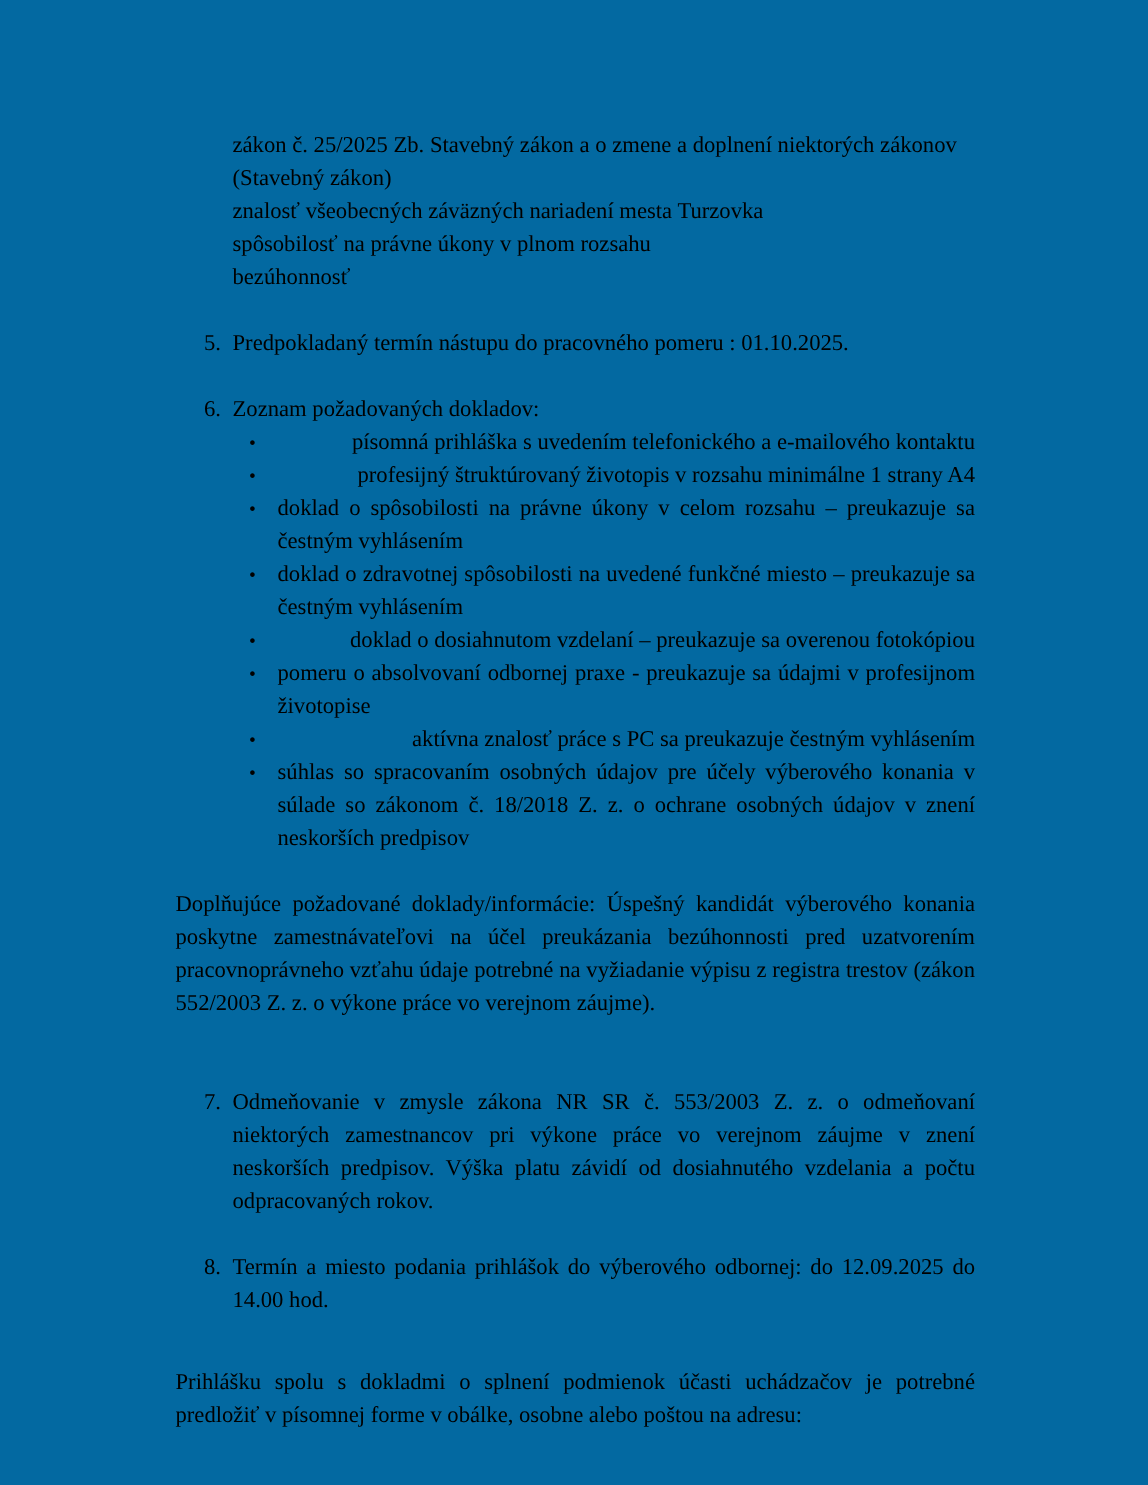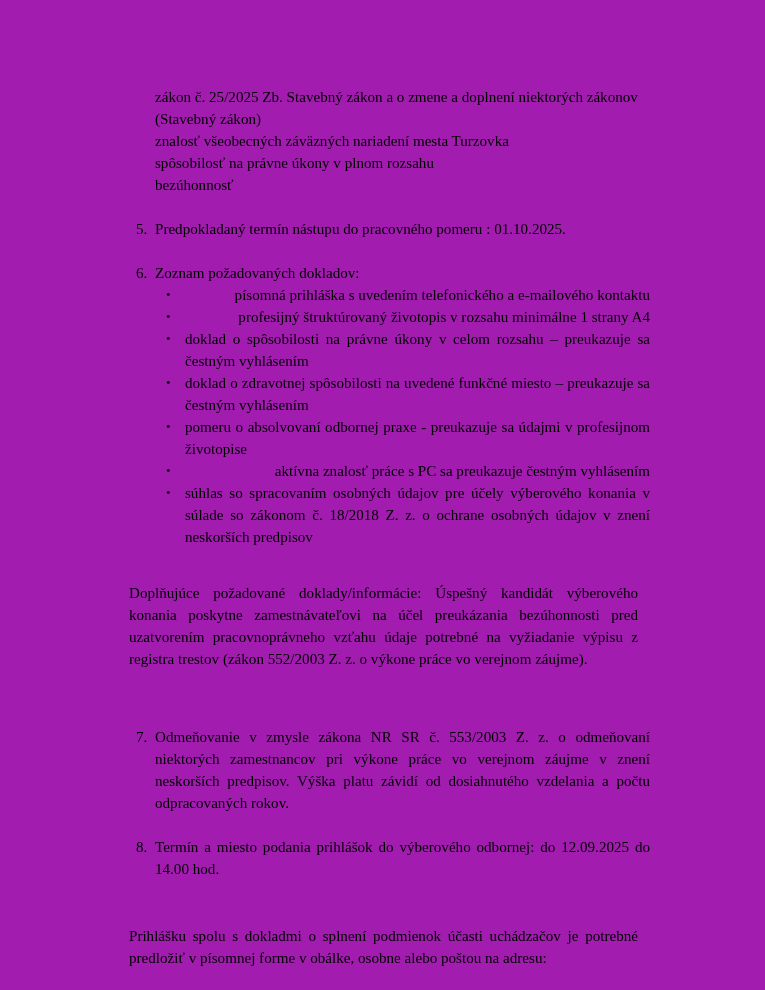--- a/index.html
+++ b/index.html
@@ -12,21 +12,21 @@
   body {
     font-family: "Liberation Serif", "DejaVu Serif", serif;
     color: #000000;
   }
 
   .page {
     position: relative;
     width: 765px;
     height: 990px;
     margin: 0 auto;
-    background: #a21caf;
+    background: #0369a1;
     overflow: hidden;
     box-sizing: border-box;
   }
 
   
 
   .doc {
     position: absolute;
     left: 117px;
     top: 86px;
@@ -85,21 +85,21 @@
     content: "\2022";
     position: absolute;
     left: -19px;           
     top: 0;
     font-size: 13px;
     line-height: 22px;
   }
 
   
   .para {
-    margin: 12px;
+    margin: 0;
     text-align: justify;
     text-justify: inter-word;
   }
 
   .para-indent-none { text-indent: 0; }
   .gap-md  { height: 22px; }
   .gap-lg  { height: 33px; }
   .gap-xl  { height: 44px; }
 
   b, .b { font-weight: normal; }
@@ -133,20 +133,21 @@
     <div class="num-item">
       <span class="num">6.</span>
       <span class="body">Zoznam požadovaných dokladov:</span>
     </div>
 
     <ul class="bullets">
       <li class="short">písomná prihláška s uvedením telefonického a e-mailového kontaktu</li>
       <li class="short">profesijný štruktúrovaný životopis v rozsahu minimálne 1 strany A4</li>
       <li>doklad o spôsobilosti na právne úkony v celom rozsahu – preukazuje sa čestným vyhlásením</li>
       <li>doklad o zdravotnej spôsobilosti na uvedené funkčné miesto – preukazuje sa čestným vyhlásením</li>
+      <li class="short">doklad o dosiahnutom vzdelaní  – preukazuje sa overenou fotokópiou</li>
       <li>pomeru o absolvovaní odbornej praxe  - preukazuje sa údajmi v profesijnom životopise</li>
       <li class="short">aktívna znalosť práce s PC sa preukazuje čestným vyhlásením</li>
       <li>súhlas so spracovaním osobných údajov pre účely výberového konania v súlade so zákonom č. 18/2018 Z. z. o ochrane osobných údajov v znení neskorších predpisov</li>
     </ul>
 
     <div class="gap-md"></div>
 
     <p class="para"><b>Doplňujúce požadované doklady/informácie:</b><span> Úspešný kandidát výberového konania poskytne zamestnávateľovi na účel preukázania bezúhonnosti pred uzatvorením pracovnoprávneho vzťahu údaje potrebné na vyžiadanie výpisu z registra trestov (zákon 552/2003 Z. z. o výkone práce vo verejnom záujme).</span></p>
 
     <div class="gap-xl"></div>

